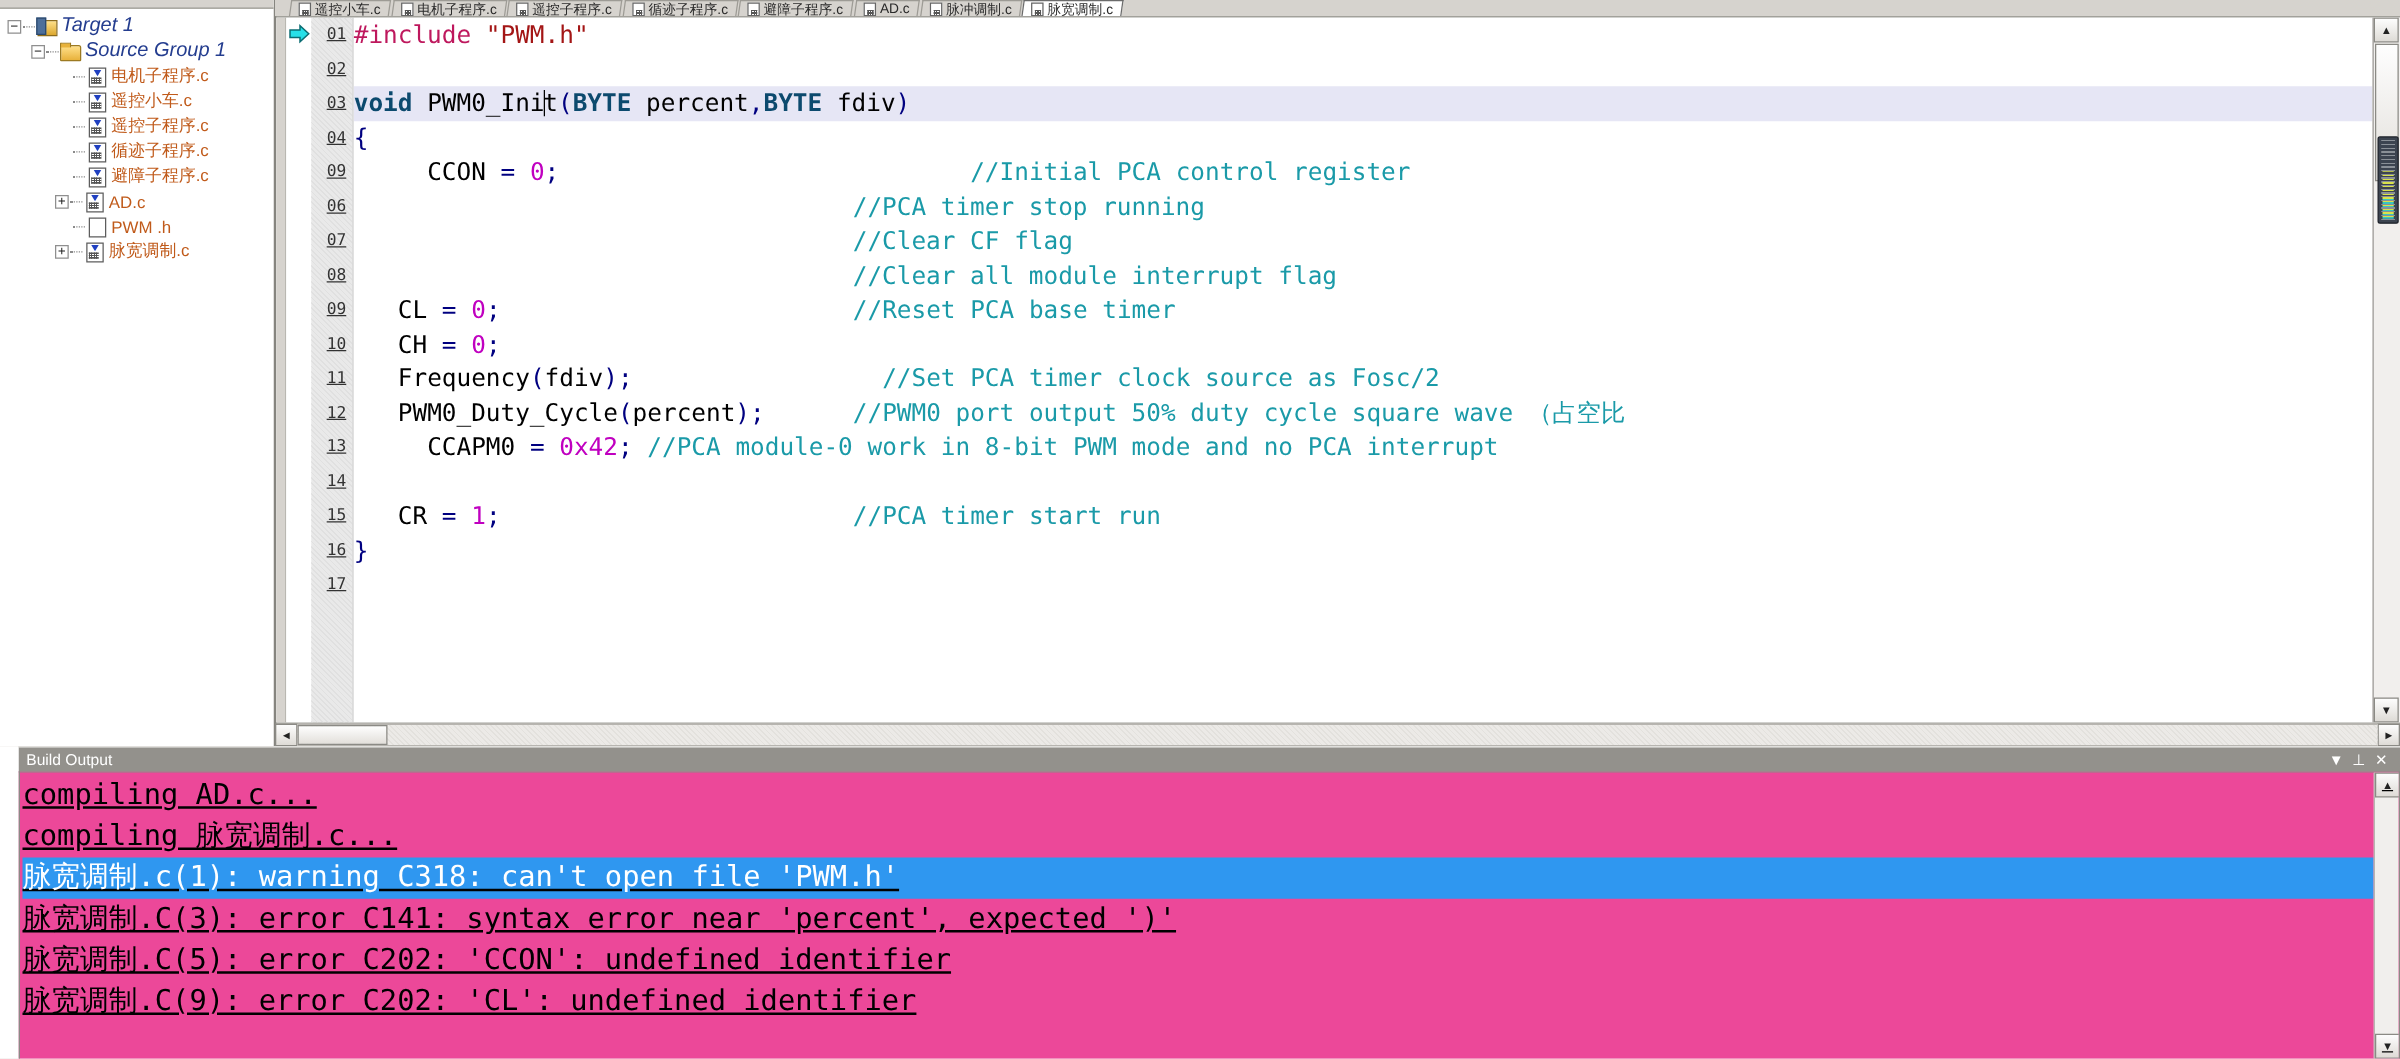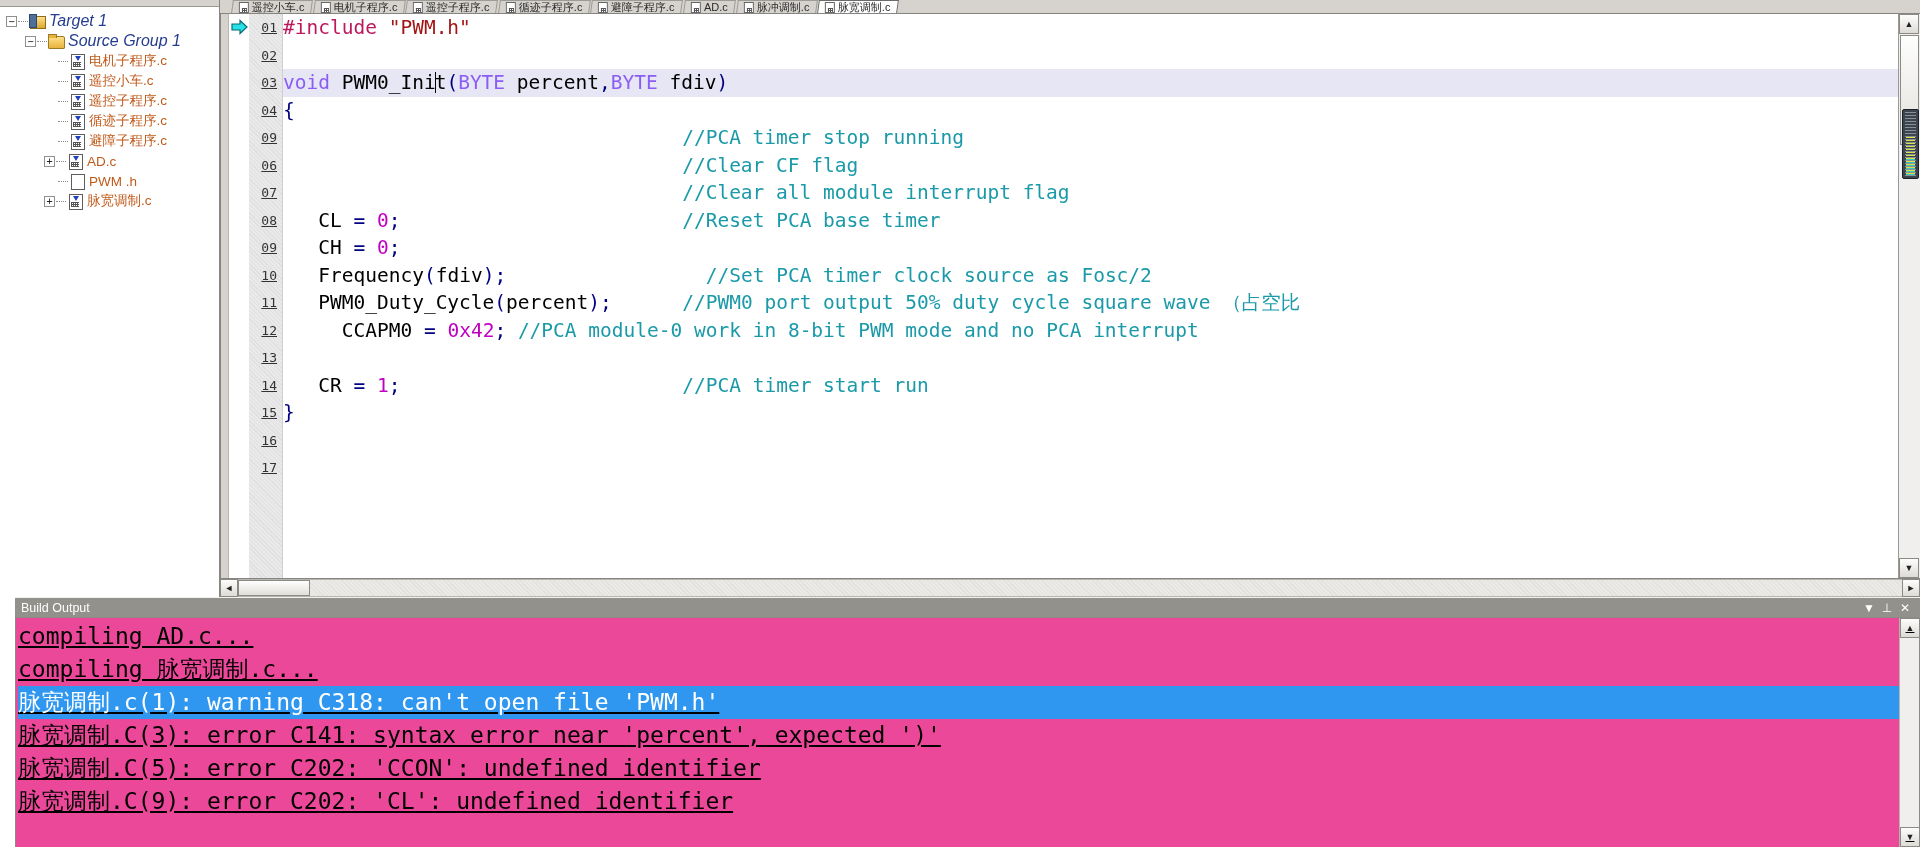--- a/index.html
+++ b/index.html
@@ -270,21 +270,21 @@
     position: relative;
   }
   .cur-line-bg {
     position: absolute;
     left: 0; right: 0;
     height: 27.5px;
     background: #e6e6f5;
     z-index: 0;
   }
   .line-inner { position: relative; z-index: 1; }
-  .kw   { color: #8b5cf6; font-weight: normal; }
+  .kw   { color: #0c4a6e; font-weight: bold; }
   .str  { color: #a31515; }
   .pp   { color: #be185d; }
   .cmt  { color: #1a9aa8; }
   .numlit { color: #c000c0; }
   .id   { color: #000000; }
   .punc { color: #000080; }
 
   
   .caret {
     display: inline-block;
@@ -616,20 +616,21 @@
             <div class="num">14</div>
             <div class="num">15</div>
             <div class="num">16</div>
             <div class="num">17</div>
           </div>
         <div class="code-area" id="code-area">
             <div class="line"><span class="line-inner"><span class="pp">#include</span> <span class="str">"PWM.h"</span></span></div>
             <div class="line"><span class="line-inner"></span></div>
             <div class="line"><div class="cur-line-bg"></div><span class="line-inner"><span class="kw">void</span> <span class="id">PWM0_Ini<span class="caret"></span>t</span><span class="punc">(</span><span class="kw">BYTE</span> <span class="id">percent</span><span class="punc">,</span><span class="kw">BYTE</span> <span class="id">fdiv</span><span class="punc">)</span></span></div>
             <div class="line"><span class="line-inner"><span class="punc">{</span></span></div>
+            <div class="line"><span class="line-inner">     <span class="id">CCON</span> <span class="punc">=</span> <span class="numlit">0</span><span class="punc">;</span>                            <span class="cmt">//Initial PCA control register</span></span></div>
             <div class="line"><span class="line-inner">                                  <span class="cmt">//PCA timer stop running</span></span></div>
             <div class="line"><span class="line-inner">                                  <span class="cmt">//Clear CF flag</span></span></div>
             <div class="line"><span class="line-inner">                                  <span class="cmt">//Clear all module interrupt flag</span></span></div>
             <div class="line"><span class="line-inner">   <span class="id">CL</span> <span class="punc">=</span> <span class="numlit">0</span><span class="punc">;</span>                        <span class="cmt">//Reset PCA base timer</span></span></div>
             <div class="line"><span class="line-inner">   <span class="id">CH</span> <span class="punc">=</span> <span class="numlit">0</span><span class="punc">;</span></span></div>
             <div class="line"><span class="line-inner">   <span class="id">Frequency</span><span class="punc">(</span><span class="id">fdiv</span><span class="punc">)</span><span class="punc">;</span>                 <span class="cmt">//Set PCA timer clock source as Fosc/2</span></span></div>
             <div class="line"><span class="line-inner">   <span class="id">PWM0_Duty_Cycle</span><span class="punc">(</span><span class="id">percent</span><span class="punc">)</span><span class="punc">;</span>      <span class="cmt">//PWM0 port output 50% duty cycle square wave （占空比</span></span></div>
             <div class="line"><span class="line-inner">     <span class="id">CCAPM0</span> <span class="punc">=</span> <span class="numlit">0x42</span><span class="punc">;</span> <span class="cmt">//PCA module-0 work in 8-bit PWM mode and no PCA interrupt</span></span></div>
             <div class="line"><span class="line-inner"></span></div>
             <div class="line"><span class="line-inner">   <span class="id">CR</span> <span class="punc">=</span> <span class="numlit">1</span><span class="punc">;</span>                        <span class="cmt">//PCA timer start run</span></span></div>

